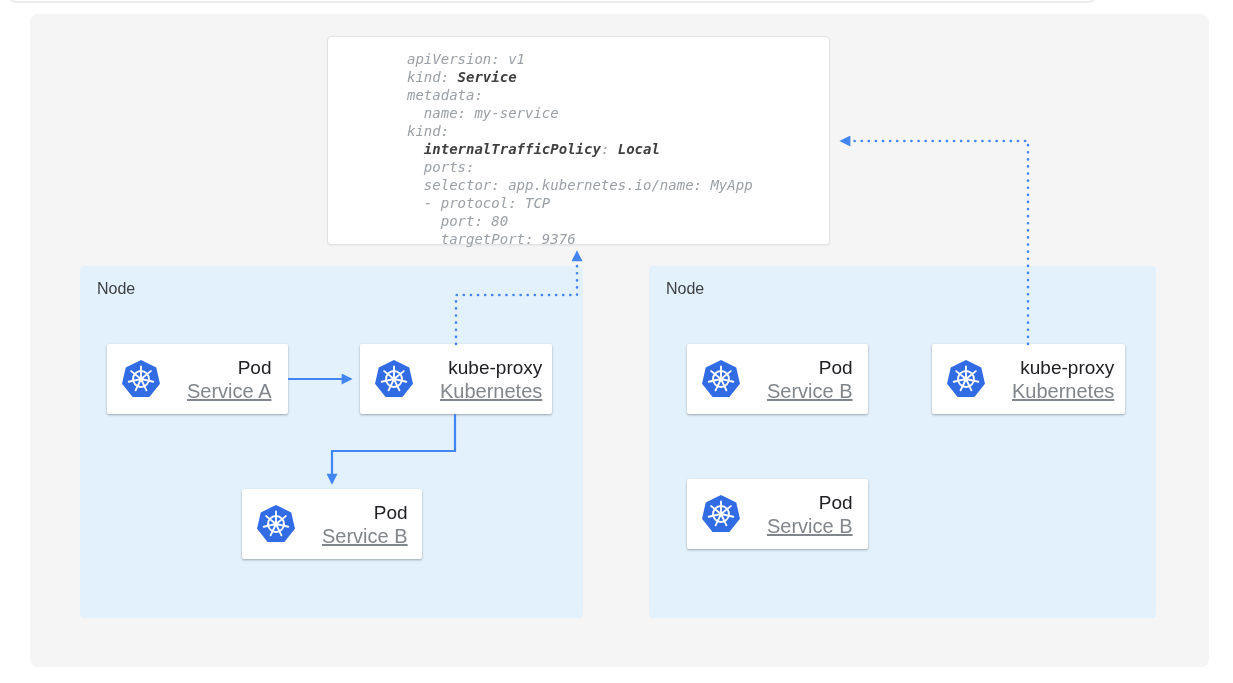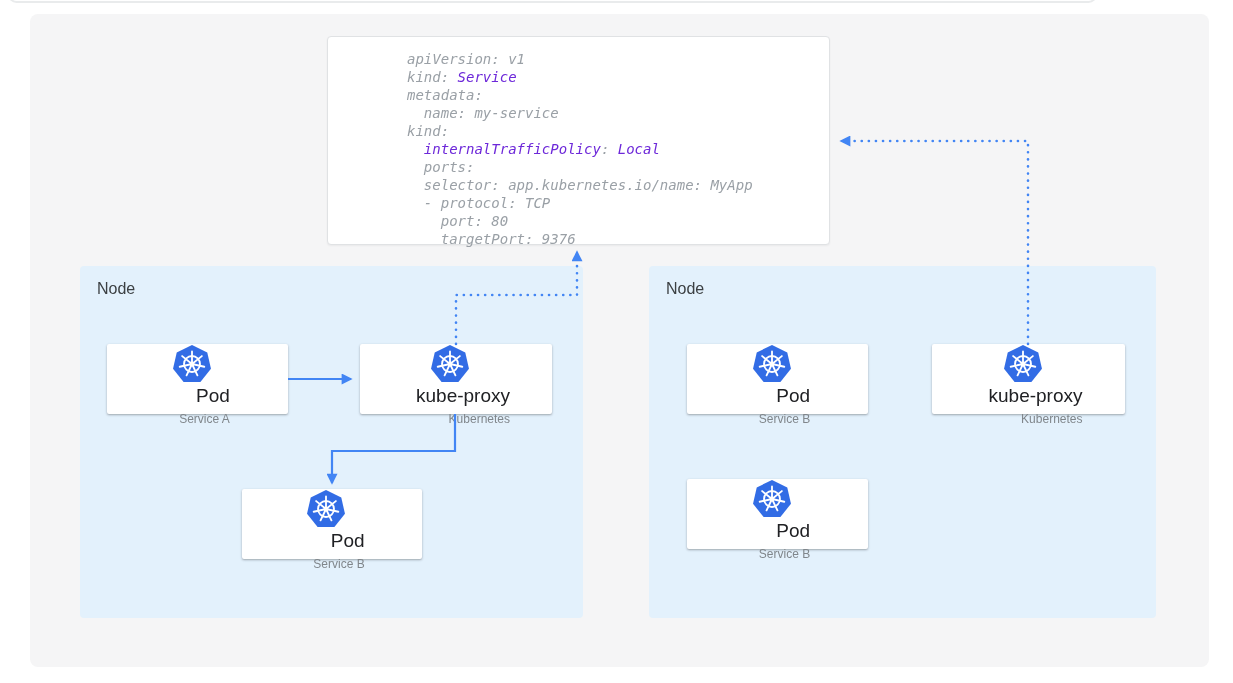--- a/index.html
+++ b/index.html
@@ -44,21 +44,21 @@
     padding: 13px 10px 0 79px;
   }
   .yaml-line {
     font-family: "DejaVu Sans Mono", "Liberation Mono", monospace;
     font-style: italic;
     font-size: 14px;
     line-height: 18px;
     color: #9aa0a6;
     white-space: pre;
   }
-  .yaml-line b { color: #6d28d9; font-weight: 400; }
+  .yaml-line b { color: #404040; font-weight: 700; }
 
   
   .node {
     position: absolute;
     background: #e3f1fc;
     border-radius: 4px;
     text-align: right;
   }
   .node-left  { left: 80px;  top: 266px; width: 503px; height: 352px; }
   .node-right { left: 649px; top: 266px; width: 507px; height: 352px; }
@@ -72,25 +72,24 @@
   
   .card {
     position: absolute;
     height: 70px;
     background: #ffffff;
     border-radius: 2px;
     box-shadow: 0 1px 2px rgba(60,64,67,0.30), 0 1px 3px rgba(60,64,67,0.15);
     display: flex;
     align-items: center;
     padding-left: 14px;
-    flex-direction: column;
   }
   .k8s-wrap { width: 40px; height: 41px; margin-right: 26px; flex: 0 0 auto; }
   .card-title { font-size: 19px; color: #202124; line-height: 22px; }
-  .card-sub   { font-size: 12px; color: #80868b; line-height: 19px; margin-top: 3px; }
+  .card-sub   { font-size: 20px; color: #80868b; line-height: 19px; margin-top: 3px; text-decoration: underline; }
 
   .pod-a        { left: 27px;  top: 78px;  width: 181px; }
   .kp-left      { left: 280px; top: 78px;  width: 192px; }
   .pod-b-left   { left: 162px; top: 223px; width: 180px; }
   .pod-b-rtop   { left: 38px;  top: 78px;  width: 181px; }
   .kp-right     { left: 283px; top: 78px;  width: 193px; }
   .pod-b-rbot   { left: 38px;  top: 213px; width: 181px; }
 
   
   .arrows {

